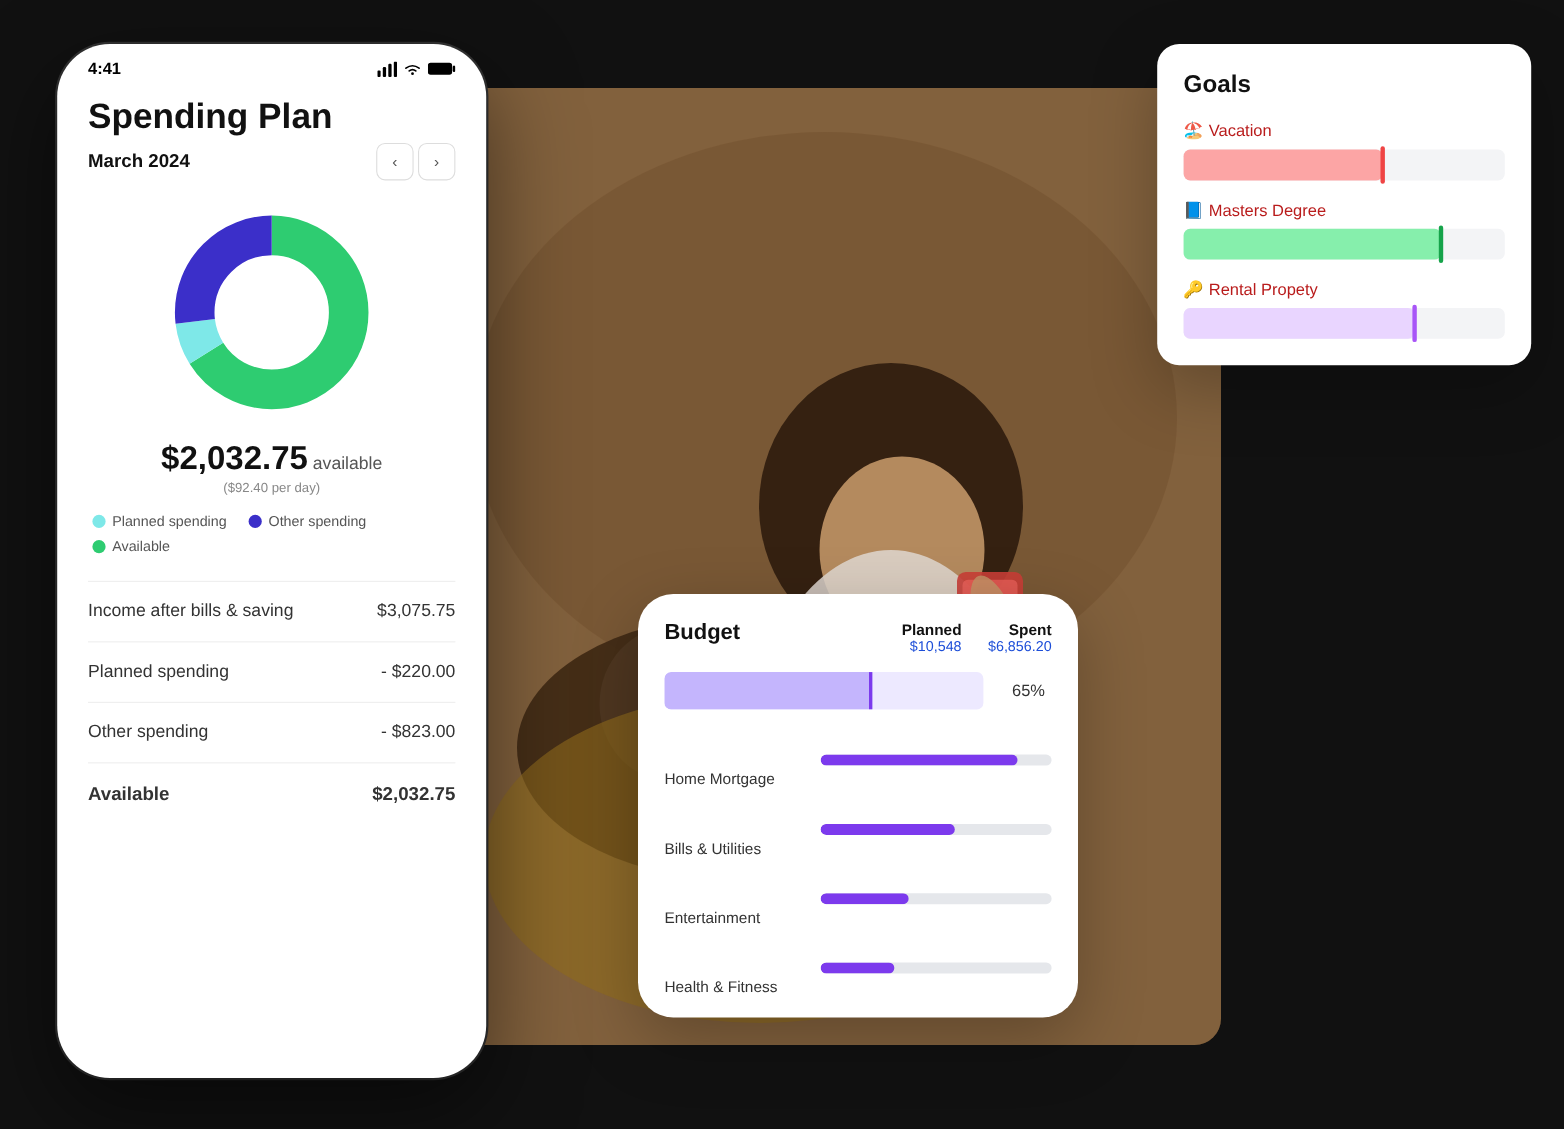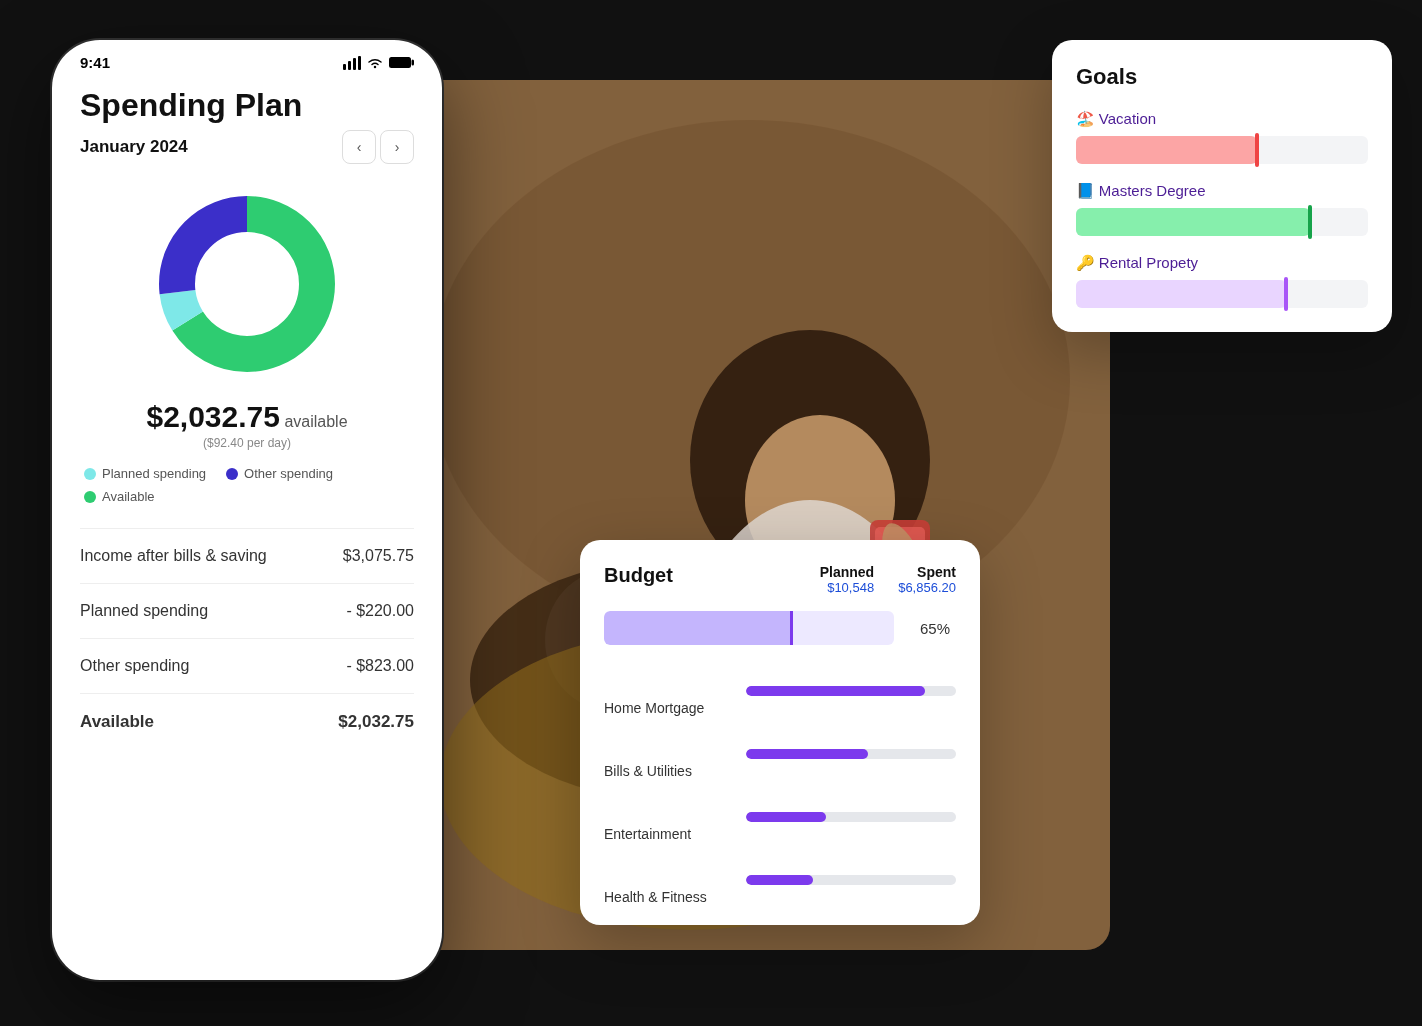--- a/index.html
+++ b/index.html
@@ -180,21 +180,21 @@
     .line-item.available .line-label { font-weight: 700; font-size: 17px; }
     .line-item.available .line-value { font-weight: 700; font-size: 17px; }
 
     
     .budget-card {
       position: absolute;
       left: 580px;
       top: 540px;
       width: 400px;
       background: #fff;
-      border-radius: 20px;
+      border-radius: 32px;
       box-shadow: 0 20px 60px rgba(0,0,0,0.25);
       z-index: 20;
       padding: 24px 24px 20px;
     }
     .budget-header {
       display: flex;
       justify-content: space-between;
       align-items: flex-start;
       margin-bottom: 16px;
     }
@@ -303,21 +303,21 @@
       color: #111;
       margin-bottom: 20px;
     }
     .goal-item {
       margin-bottom: 18px;
     }
     .goal-item:last-child { margin-bottom: 0; }
     .goal-name {
       font-size: 15px;
       font-weight: 500;
-      color: #4c1d95;
+      color: #b91c1c;
       margin-bottom: 8px;
     }
     .goal-bar-track {
       height: 28px;
       background: #f3f4f6;
       border-radius: 6px;
       overflow: visible;
       position: relative;
     }
     .goal-bar-fill {
@@ -362,21 +362,21 @@
     <ellipse cx="220" cy="560" rx="65" ry="70" fill="#3d2b1a" opacity="0.9"></ellipse>
 
     <ellipse cx="300" cy="700" rx="250" ry="150" fill="#8b6914" opacity="0.6"></ellipse>
 
     <rect width="720" height="870" fill="rgba(180,130,80,0.15)"></rect>
   </svg>
 </div>
 
 <div class="phone">
   <div class="phone-status-bar">
-    <span>9:41</span>
+    <span>4:41</span>
     <div class="status-icons">
 
       <svg width="18" height="14" viewBox="0 0 18 14">
         <rect x="0" y="8" width="3" height="6" rx="1" fill="#000"></rect>
         <rect x="5" y="5" width="3" height="9" rx="1" fill="#000"></rect>
         <rect x="10" y="2" width="3" height="12" rx="1" fill="#000"></rect>
         <rect x="15" y="0" width="3" height="14" rx="1" fill="#000"></rect>
       </svg>
 
       <svg width="16" height="14" viewBox="0 0 16 14">
@@ -388,21 +388,21 @@
       <svg width="25" height="13" viewBox="0 0 25 13">
         <rect x="0" y="1" width="22" height="11" rx="2.5" fill="#000"></rect>
         <rect x="22.5" y="3.5" width="2.5" height="6" rx="1.5" fill="#000"></rect>
       </svg>
     </div>
   </div>
 
   <div class="phone-content">
     <div class="phone-title">Spending Plan</div>
     <div class="phone-month-row">
-      <span class="phone-month">January 2024</span>
+      <span class="phone-month">March 2024</span>
       <div class="nav-arrows">
         <button class="nav-arrow">‹</button>
         <button class="nav-arrow">›</button>
       </div>
     </div>
 
     <div class="donut-container">
       <svg class="donut-svg" viewBox="0 0 200 200">
 
         <circle cx="100" cy="100" r="70" fill="none" stroke="#2ecc71" stroke-width="36" stroke-dasharray="290.3 439.8" stroke-dashoffset="0" transform="rotate(-90 100 100)"></circle>

